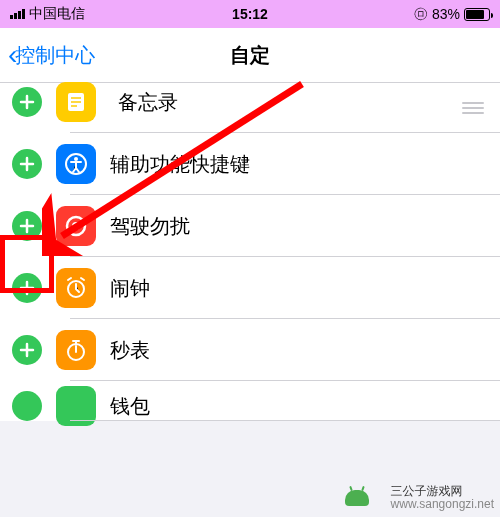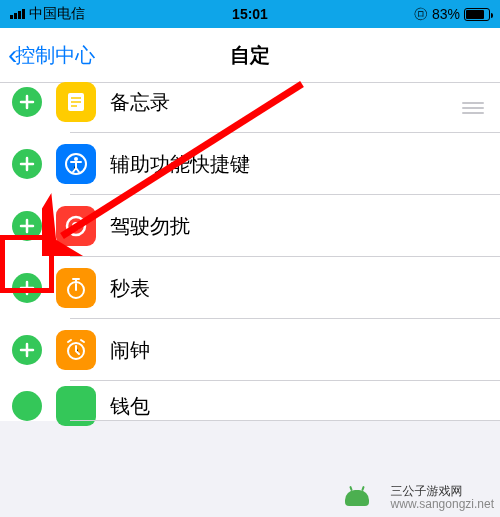--- a/index.html
+++ b/index.html
@@ -1,39 +1,39 @@
 <!DOCTYPE html>
 <html><head>
   <meta charset="utf-8">
   <style>
     * { margin: 0; padding: 0; box-sizing: border-box; }
     body { font-family: -apple-system, "PingFang SC", sans-serif; background: #f2f2f7; width: 500px; height: 517px; overflow: hidden; position: relative; }
     
-    .status-bar { height: 28px; background: #0ea5e9; display: flex; align-items: center; padding: 12px 10px; font-size: 14px; font-weight: 500; }
+    .status-bar { height: 28px; background: #f0abfc; display: flex; align-items: center; padding: 12px 10px; font-size: 14px; font-weight: 500; }
     .status-left { display: flex; align-items: center; gap: 4px; flex: 1; }
     .status-center { flex: 1; text-align: center; font-weight: 600; }
     .status-right { flex: 1; display: flex; justify-content: flex-end; align-items: center; gap: 4px; }
     .signal-bars { display: flex; align-items: flex-end; gap: 1px; }
     .signal-bars span { width: 3px; background: #000; display: inline-block; }
     .signal-bars span:nth-child(1){height:4px}.signal-bars span:nth-child(2){height:6px}.signal-bars span:nth-child(3){height:8px}.signal-bars span:nth-child(4){height:10px}
     .battery { width: 26px; height: 13px; border: 1.5px solid #000; border-radius: 3px; position: relative; display: flex; align-items: center; padding: 1px; }
     .battery::after { content:''; position:absolute; right:-4px; top:4px; width:2px; height:5px; background:#000; border-radius:0 2px 2px 0; }
     .battery-fill { height: 100%; background:#000; border-radius:1px; }
     
     .nav-bar { height: 55px; background:#fff; display:flex; align-items:center; padding: 0 8px; position:relative; border-bottom: 1px solid #d1d1d6; }
     .back-btn { display:flex; align-items:center; color:#007aff; font-size: 20px; }
     .chevron-left { font-size: 28px; line-height: 1; margin-right: -2px; }
     .nav-title { position:absolute; left:50%; transform:translateX(-50%); font-size: 20px; font-weight:600; }
     
     .list { background:#fff; }
     .row { display:flex; align-items:center; height: 62px; padding: 0 12px; position:relative; }
     .row::after { content:''; position:absolute; bottom:0; left:70px; right:0; height:1px; background:#d1d1d6; }
     .row:first-child { height: 50px; }
     .row:first-child .icon-box, .row:first-child .add-circle { margin-top: -12px; }
-    .row:first-child .item-label { margin-top: -12px; }
+    .row:first-child .item-label { margin-top: -12px; margin-left: 8px; }
     
     .add-circle { width:30px; height:30px; border-radius:50%; background:#34c759; display:flex; align-items:center; justify-content:center; margin-right: 14px; flex-shrink:0; }
     .add-circle svg { width:16px; height:16px; }
     
     .icon-box { width:40px; height:40px; border-radius:9px; display:flex; align-items:center; justify-content:center; margin-right: 14px; flex-shrink:0; }
     .icon-box svg { width:26px; height:26px; }
     
     .item-label { font-size: 20px; flex:1; }
     .drag-handle { display:flex; flex-direction:column; gap:3px; padding-right:4px; }
     .drag-handle span { width:22px; height:2px; background:#c7c7cc; border-radius:1px; }
@@ -56,21 +56,21 @@
 <div class="status-bar">
   <div class="status-left">
     <div class="signal-bars">
         <span></span>
         <span></span>
         <span></span>
         <span></span>
       </div>
     <span>中国电信</span>
   </div>
-  <div class="status-center">15:01</div>
+  <div class="status-center">15:12</div>
   <div class="status-right">
     <span>㋺</span>
     <span>83%</span>
     <div class="battery">
         <div class="battery-fill" style="width:83%"></div>
       </div>
   </div>
 </div>
 
 <div class="nav-bar">
@@ -139,40 +139,40 @@
 
 
   <div class="row">
     <div class="add-circle">
       <svg viewBox="0 0 16 16">
           <path d="M8 2v12M2 8h12" stroke="#fff" stroke-width="2.5" stroke-linecap="round"></path>
         </svg>
     </div>
     <div class="icon-box" style="background:#ff9500">
       <svg viewBox="0 0 26 26">
+          <circle cx="13" cy="14" r="8" fill="none" stroke="#fff" stroke-width="2"></circle>
+          <path d="M13 9v5l3 3M5 5l3-2M21 5l-3-2" stroke="#fff" stroke-width="2" stroke-linecap="round"></path>
+        </svg>
+    </div>
+    <div class="item-label">闹钟</div>
+  </div>
+
+  <div class="row">
+    <div class="add-circle">
+      <svg viewBox="0 0 16 16">
+          <path d="M8 2v12M2 8h12" stroke="#fff" stroke-width="2.5" stroke-linecap="round"></path>
+        </svg>
+    </div>
+    <div class="icon-box" style="background:#ff9500">
+      <svg viewBox="0 0 26 26">
           <circle cx="13" cy="15" r="8" fill="none" stroke="#fff" stroke-width="2"></circle>
           <path d="M13 15V9M10 4h6M13 4v3" stroke="#fff" stroke-width="2" stroke-linecap="round"></path>
         </svg>
     </div>
     <div class="item-label">秒表</div>
-  </div>
-
-  <div class="row">
-    <div class="add-circle">
-      <svg viewBox="0 0 16 16">
-          <path d="M8 2v12M2 8h12" stroke="#fff" stroke-width="2.5" stroke-linecap="round"></path>
-        </svg>
-    </div>
-    <div class="icon-box" style="background:#ff9500">
-      <svg viewBox="0 0 26 26">
-          <circle cx="13" cy="14" r="8" fill="none" stroke="#fff" stroke-width="2"></circle>
-          <path d="M13 9v5l3 3M5 5l3-2M21 5l-3-2" stroke="#fff" stroke-width="2" stroke-linecap="round"></path>
-        </svg>
-    </div>
-    <div class="item-label">闹钟</div>
   </div>
 
   <div class="row" style="height:40px">
     <div class="add-circle" style="margin-top:10px">
       
     </div>
     <div class="icon-box" style="background:#34c759;margin-top:10px">
       
     </div>
     <div class="item-label" style="margin-top:10px">钱包</div>

